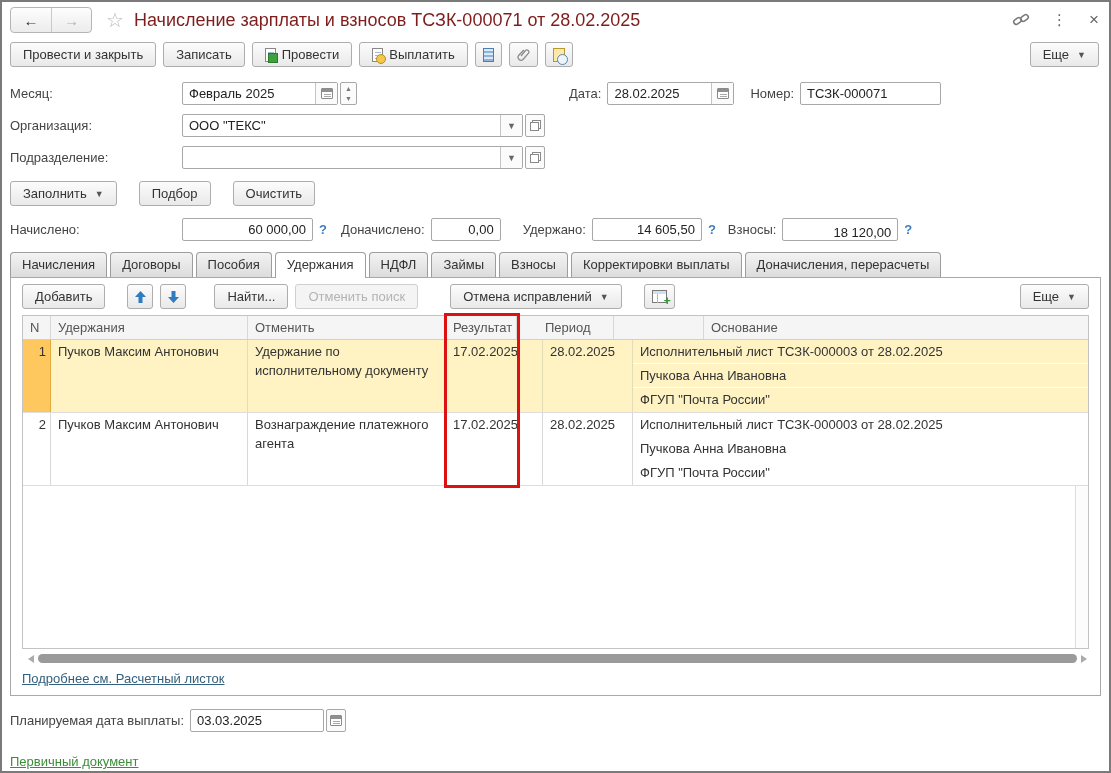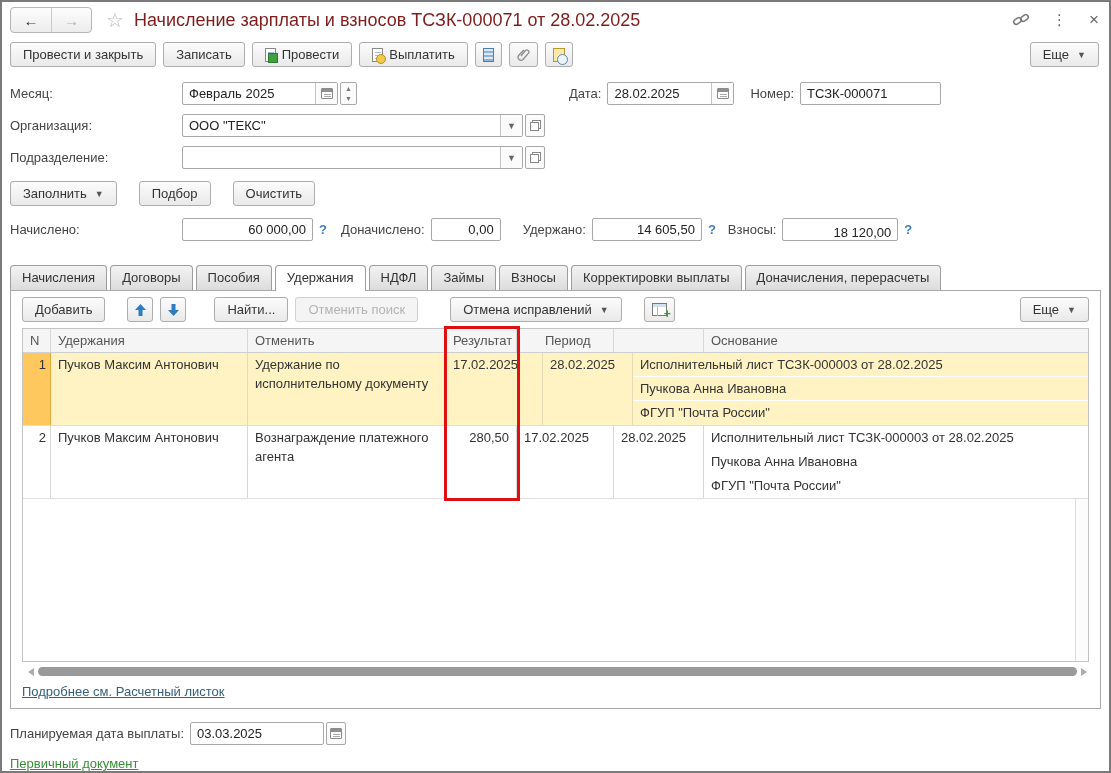--- a/index.html
+++ b/index.html
@@ -45,21 +45,21 @@
   .icbtn { width:22px; display:flex; align-items:center; justify-content:center; border-left:1px solid #c4c4c4; background:#fbfbfb; cursor:pointer; flex:none; }
   .cal { width:12px; height:11px; border:1px solid #8a8a8a; border-radius:1px; background:linear-gradient(#8f8f8f 0 3px, #fff 3px); position:relative; }
   .cal::after { content:""; position:absolute; left:2px; top:5px; width:7px; height:1px; box-shadow:0 2px 0 #aaa; background:#aaa; }
   .combo-arrow { font-size:9px; color:#666; }
   .openbtn { width:20px; height:23px; margin-left:2px; display:flex; align-items:center; justify-content:center; border:1px solid #a8a8a8; border-radius:2px; background:#fbfbfb; cursor:pointer; }
   .spin { width:17px; height:23px; margin-left:2px; border:1px solid #a8a8a8; border-radius:2px; background:#fbfbfb; display:flex; flex-direction:column; cursor:pointer; }
   .spin span { flex:1; display:flex; align-items:center; justify-content:center; font-size:7px; color:#777; }
   .qmark { color:#3d7ebe; font-weight:bold; margin:0 6px 0 6px; cursor:pointer; }
 
   
-  .tabsrow { display:flex; align-items:flex-end; padding:0 0 0 8px; margin-top:23px; flex:none; height:26px; }
+  .tabsrow { display:flex; align-items:flex-end; padding:0 0 0 8px; margin-top:10px; flex:none; height:26px; }
   .tab {
     padding:4px 11px 5px; border:1px solid #9d9d9d; border-bottom:none; border-radius:4px 4px 0 0;
     background:linear-gradient(#f3f3f3,#dcdcdc); margin-right:3px; color:#333; cursor:pointer; white-space:nowrap;
   }
   .tab.active { background:#fff; position:relative; z-index:3; padding-bottom:6px; margin-bottom:-1px; }
 
   
   .panel { margin:0 8px; border:1px solid #a9a9a9; background:#fff; flex:none; display:flex; flex-direction:column; position:relative; z-index:1; }
   .grid-toolbar { display:flex; align-items:center; gap:7px; padding:6px 11px; }
   .arrbtn { width:26px; height:25px; display:inline-flex; align-items:center; justify-content:center; background:linear-gradient(#fcfcfc,#e9e9e9); border:1px solid #adadad; border-radius:3px; cursor:pointer; }
@@ -336,21 +336,20 @@
             <div class="basis-line">Исполнительный лист ТСЗК-000003 от 28.02.2025</div>
             <div class="basis-line">Пучкова Анна Ивановна</div>
             <div class="basis-line">ФГУП "Почта России"</div>
           </div>
         </div>
 
         <div class="g-row">
           <div class="gc n">2</div>
           <div class="gc emp">Пучков Максим Антонович</div>
           <div class="gc ded">Вознаграждение платежного агента</div>
-          <div class="gc res">280,50</div>
           <div class="gc per">17.02.2025</div>
           <div class="gc d2">28.02.2025</div>
           <div class="gc basis">
             <div class="basis-line">Исполнительный лист ТСЗК-000003 от 28.02.2025</div>
             <div class="basis-line">Пучкова Анна Ивановна</div>
             <div class="basis-line">ФГУП "Почта России"</div>
           </div>
         </div>
 
         <div class="g-fill">
@@ -374,21 +373,21 @@
   <div class="footrow" style="margin-top:13px;">
     <div class="foot-label">Планируемая дата выплаты:</div>
     <div class="field" style="width:134px;">
       <input value="03.03.2025" style="">
     </div>
     <div class="openbtn">
         <span class="cal"></span>
       </div>
   </div>
 
-  <div class="footrow" style="margin-top:11px;">
+  <div class="footrow" style="margin-top:22px;">
     <a class="link2">Первичный документ</a>
   </div>
 
   <div class="footrow" style="margin-top:10px;">
     <div class="flabel">Комментарий:</div>
     <div class="field" style="width:675px;">
       <input value="" style="">
     </div>
     <div class="foot-label" style="margin-left:14px;">Ответственный:</div>
     <div class="field" style="width:137px;">

